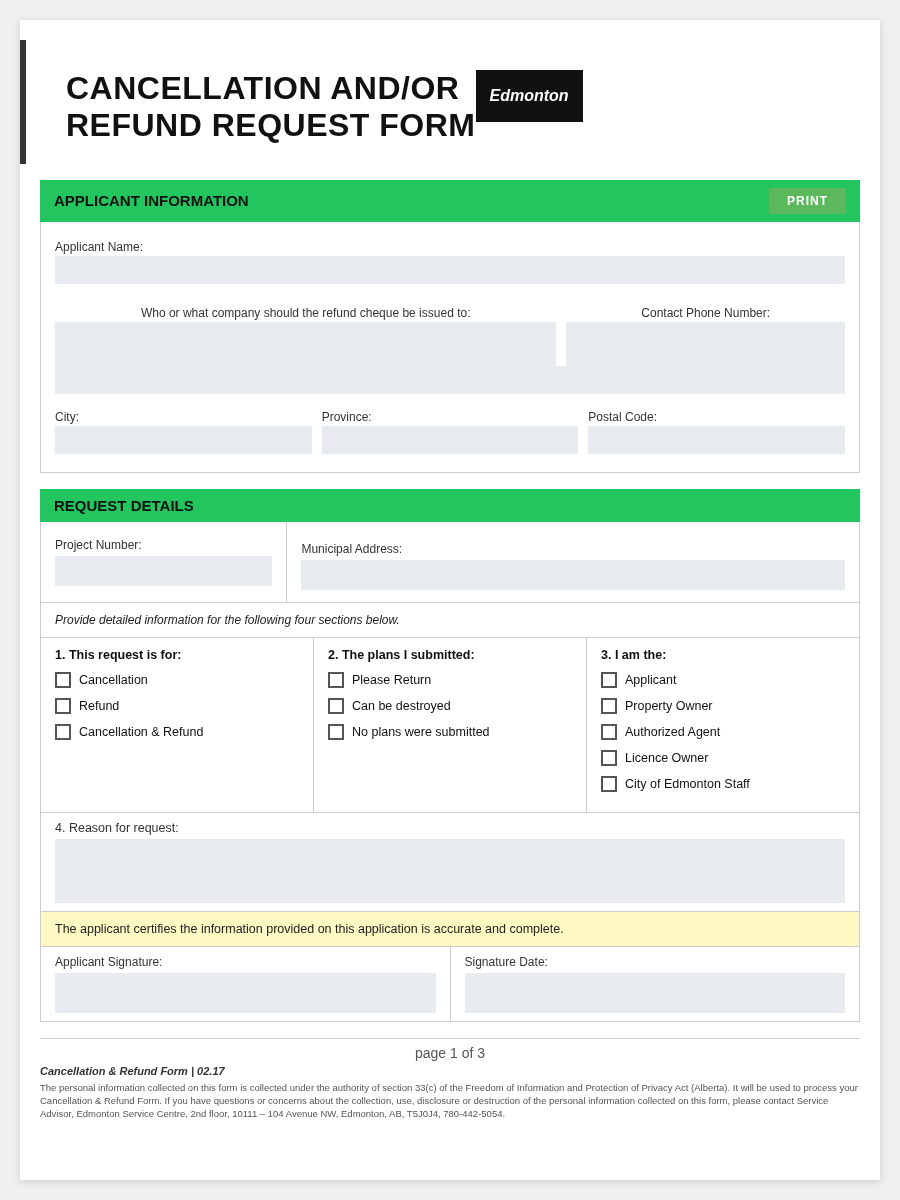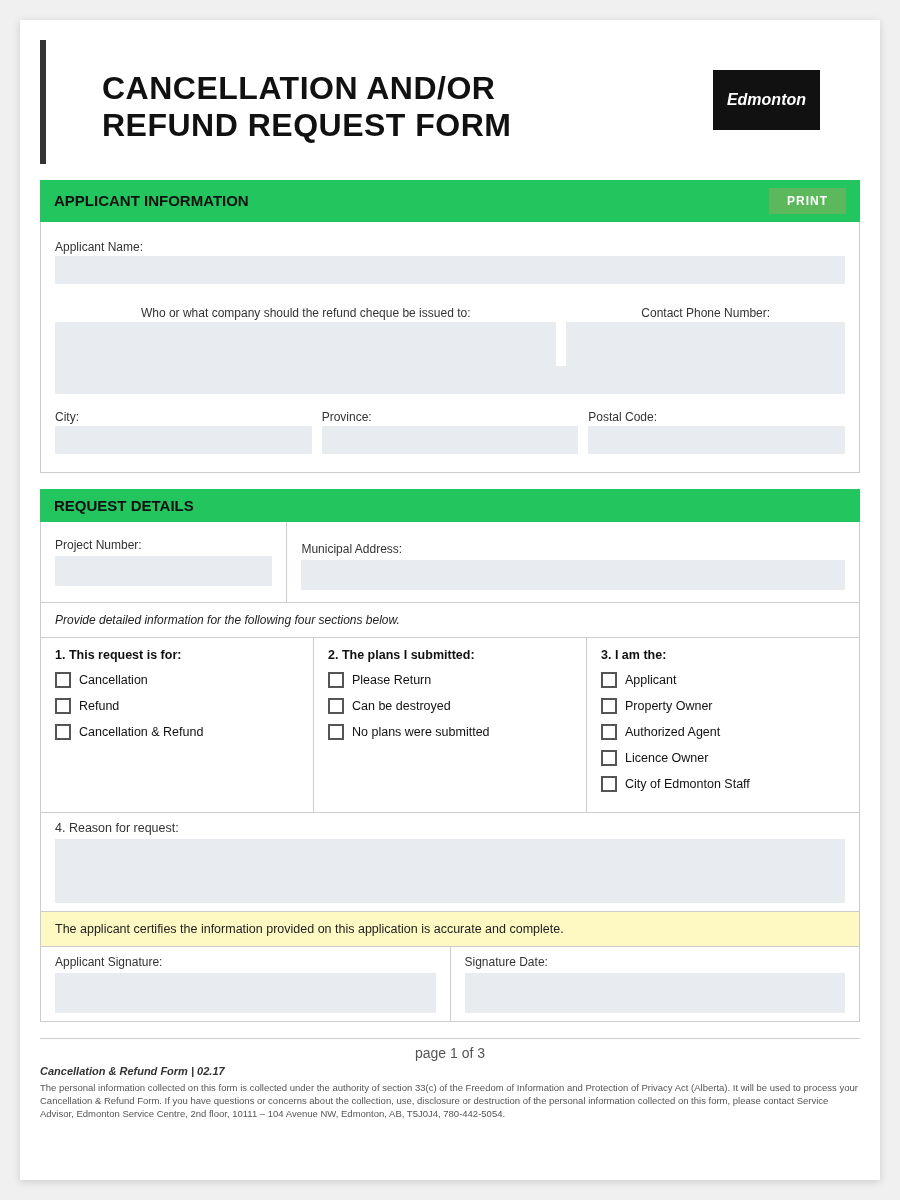--- a/index.html
+++ b/index.html
@@ -12,46 +12,45 @@
     }
     .page {
       background: #fff;
       width: 860px;
       min-height: 1160px;
       padding: 0;
       box-shadow: 0 2px 8px rgba(0,0,0,0.15);
     }
     .header {
       display: flex;
-      justify-content: space-between;
+      justify-content: flex-start;
       align-items: flex-start;
-      padding: 30px 40px 20px 56px;
+      padding: 30px 40px 20px 40px;
       border-left: 6px solid #333;
-      margin-left: 20px;
       margin-right: 20px;
       margin-top: 20px;
     }
     .title-block h1 {
       font-size: 32px;
       font-weight: 900;
       line-height: 1.15;
       color: #111;
       text-transform: uppercase;
       letter-spacing: 0.5px;
     }
     .edmonton-logo {
       background: #111;
       color: #fff;
       padding: 10px 14px;
       font-size: 16px;
       font-weight: bold;
       font-style: italic;
       min-width: 90px;
       text-align: center;
-      height: 60px;
+      height: 52px;
       display: flex;
       align-items: center;
       justify-content: center;
     }
     .section {
       margin: 16px 20px 0 20px;
     }
     .section-header {
       background: #22c55e;
       padding: 8px 14px;

